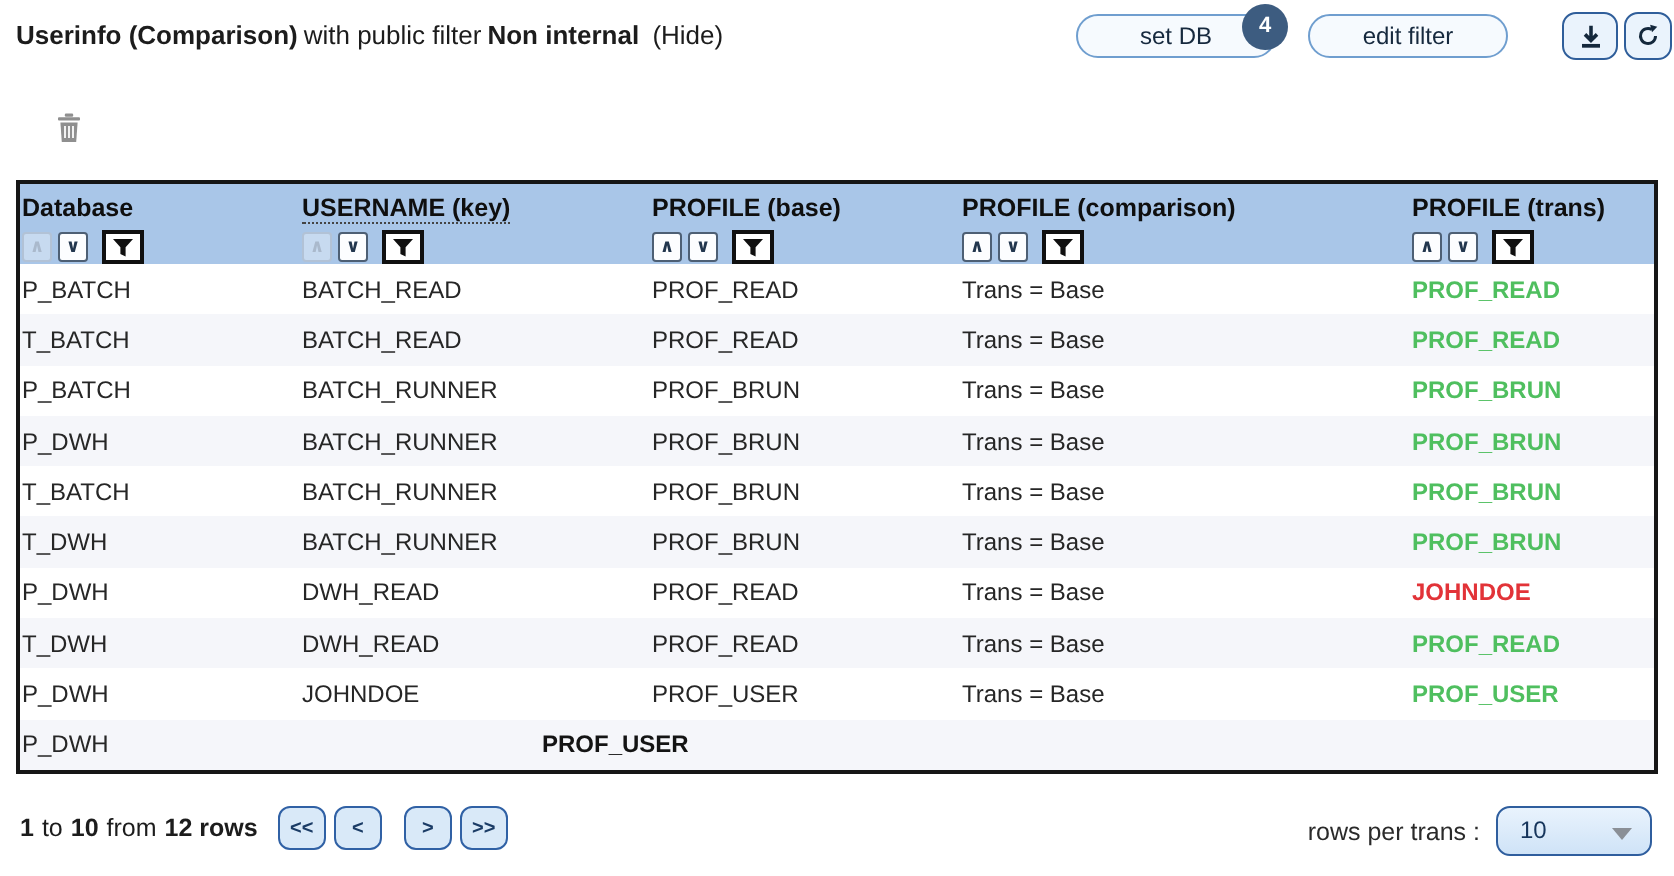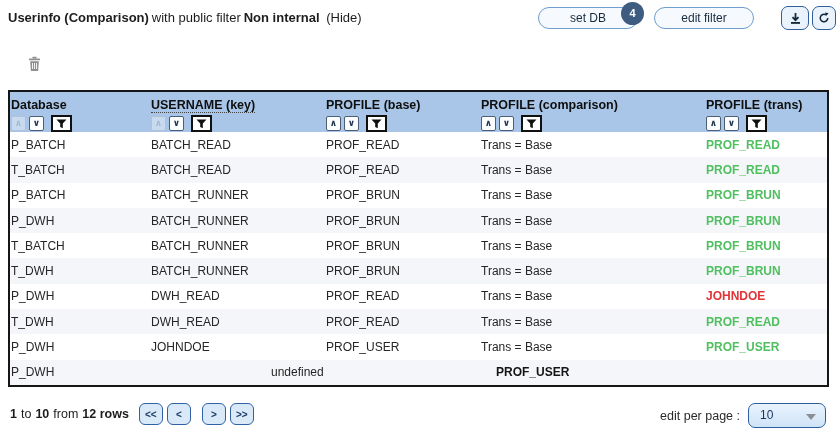--- a/index.html
+++ b/index.html
@@ -271,41 +271,40 @@
       <div class="tr">
         <div class="td c1">P_DWH</div>
         <div class="td c2">JOHNDOE</div>
         <div class="td c3">PROF_USER</div>
         <div class="td c4">Trans = Base</div>
         <div class="td c5 trans green">PROF_USER</div>
       </div>
       <div class="tr">
         <div class="td c1">P_DWH</div>
         <div class="td c3"></div>
-        <div class="td c4">undefined</div>
         <div class="td c5 trans black">PROF_USER</div>
       </div>
     </div>
   </div>
 
   <div class="footer-left">
     <span class="b">1</span>
     <span>to</span>
     <span class="b">10</span>
     <span>from</span>
     <span class="b">12 rows</span>
     <div class="pager">
       <button class="pgbtn">&lt;&lt;</button>
       <button class="pgbtn">&lt;</button>
       <button class="pgbtn gap">&gt;</button>
       <button class="pgbtn">&gt;&gt;</button>
     </div>
   </div>
 
   <div class="footer-right">
-    <span class="rpp-label">edit per page :</span>
+    <span class="rpp-label">rows per trans :</span>
     <div class="rpp-select">
       <span>10</span>
       <span class="rpp-arrow"></span>
     </div>
   </div>
 
 </div>
 
 </body></html>

